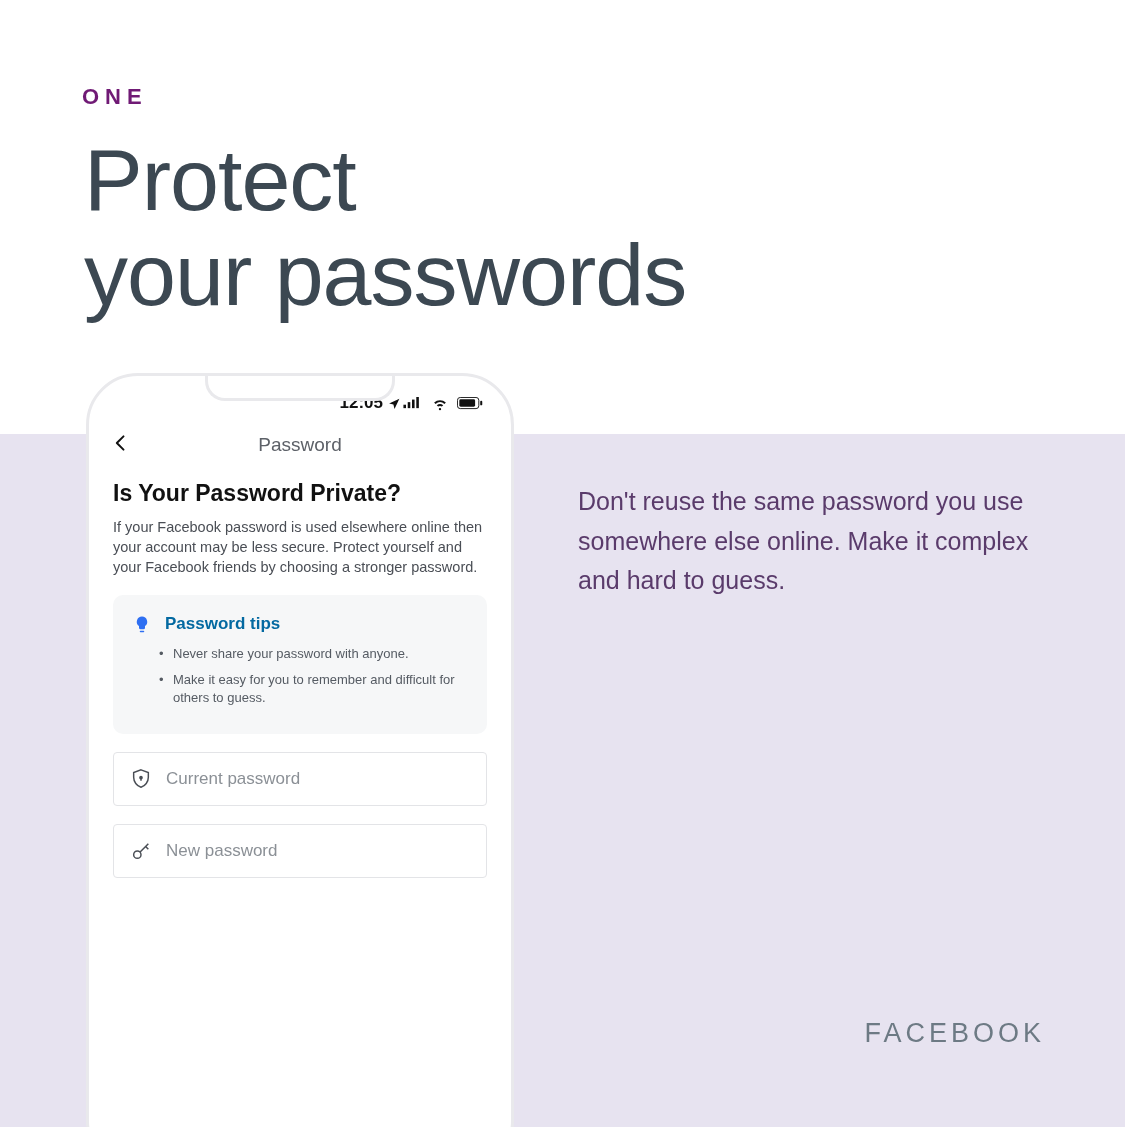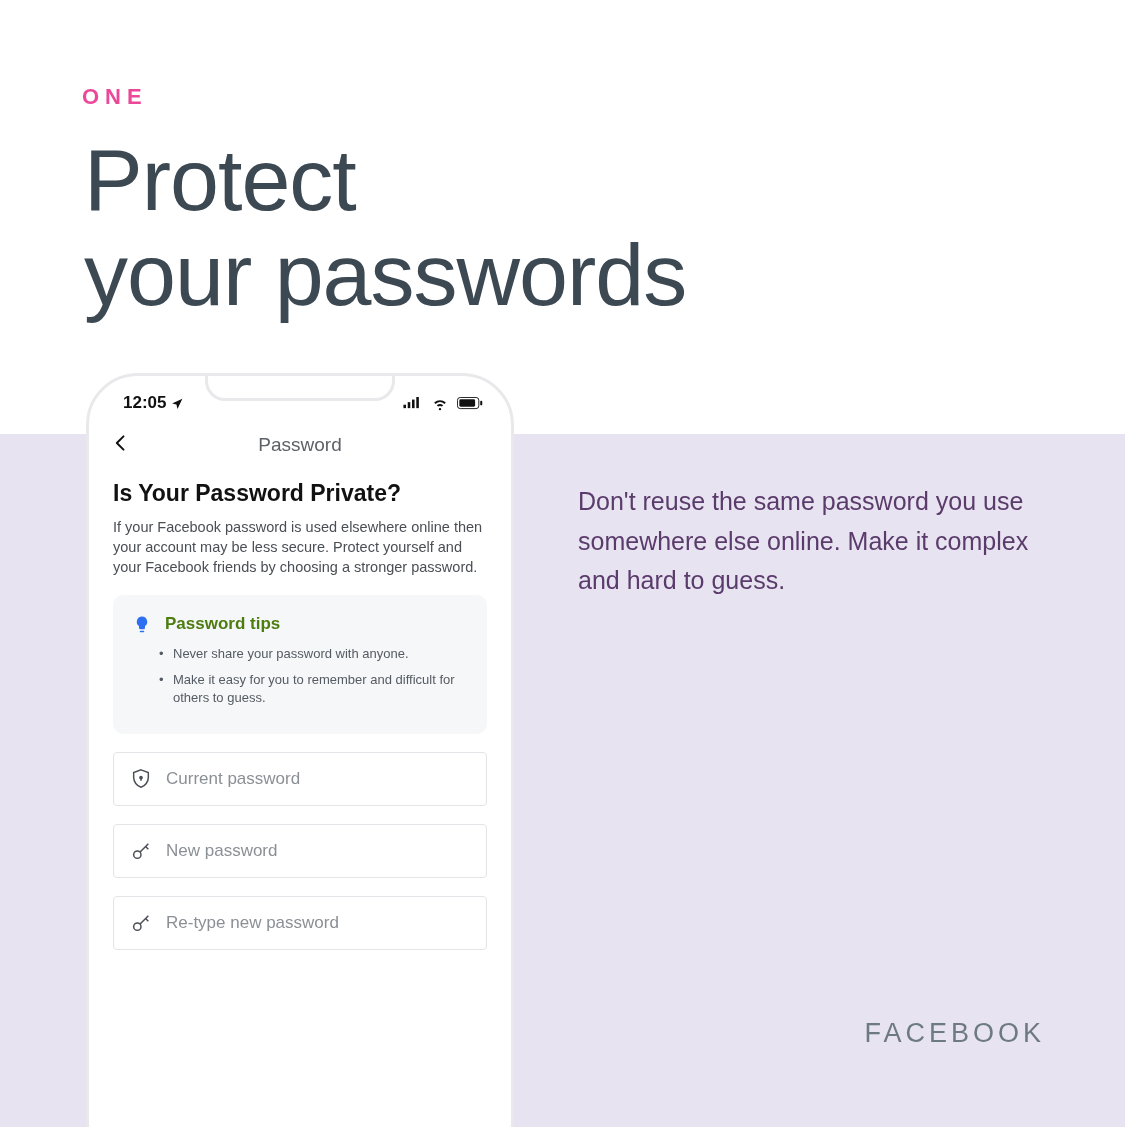--- a/index.html
+++ b/index.html
@@ -19,21 +19,21 @@
     bottom: 0;
     background: #e7e3f0;
   }
   .eyebrow {
     position: absolute;
     top: 84px;
     left: 82px;
     font-size: 22px;
     font-weight: 700;
     letter-spacing: 6px;
-    color: #ec4899;
+    color: #701a75;
   }
   .headline {
     position: absolute;
     top: 132px;
     left: 84px;
     font-size: 88px;
     line-height: 1.08;
     font-weight: 500;
     color: #3c4852;
     letter-spacing: -1px;
@@ -76,21 +76,21 @@
     transform: translateX(-50%);
     width: 190px;
     height: 28px;
     background: #fff;
     border: 3px solid #e9e9ec;
     border-top: none;
     border-radius: 0 0 20px 20px;
   }
   .statusbar {
     display: flex;
-    justify-content: space-between;
+    justify-content: flex-end;
     align-items: center;
     padding: 16px 28px 8px 34px;
     font-size: 17px;
     font-weight: 600;
     color: #111;
   }
   .status-left { display: flex; align-items: center; gap: 4px; }
   .status-right { display: flex; align-items: center; gap: 6px; }
   .navbar {
     display: flex;
@@ -123,21 +123,21 @@
     background: #f6f7f8;
     border-radius: 10px;
     padding: 18px 18px 18px 18px;
   }
   .tips-header {
     display: flex;
     align-items: center;
     gap: 12px;
     margin-bottom: 10px;
   }
-  .tips-title { font-size: 17px; font-weight: 700; color: #4d7c0f; }
+  .tips-title { font-size: 17px; font-weight: 700; color: #0369a1; }
   .tips-list {
     list-style: none;
     padding-left: 30px;
   }
   .tips-list li {
     position: relative;
     font-size: 13px;
     line-height: 1.4;
     color: #555b63;
     margin-bottom: 8px;
@@ -265,24 +265,14 @@
       <span class="icon-slot">
         <svg viewBox="0 0 24 24" width="22" height="22" fill="none" stroke="#4a4e55" stroke-width="1.6">
             <circle cx="8" cy="16" r="4"></circle>
             <line x1="11" y1="13" x2="20" y2="4"></line>
             <line x1="17" y1="7" x2="20" y2="10"></line>
           </svg>
       </span>
       <input type="password" placeholder="New password" style="">
     </div>
 
-    <div class="input-row">
-      <span class="icon-slot">
-        <svg viewBox="0 0 24 24" width="22" height="22" fill="none" stroke="#4a4e55" stroke-width="1.6">
-            <circle cx="8" cy="16" r="4"></circle>
-            <line x1="11" y1="13" x2="20" y2="4"></line>
-            <line x1="17" y1="7" x2="20" y2="10"></line>
-          </svg>
-      </span>
-      <input type="password" placeholder="Re-type new password" style="">
-    </div>
   </div>
 </div>
 
 </body></html>

